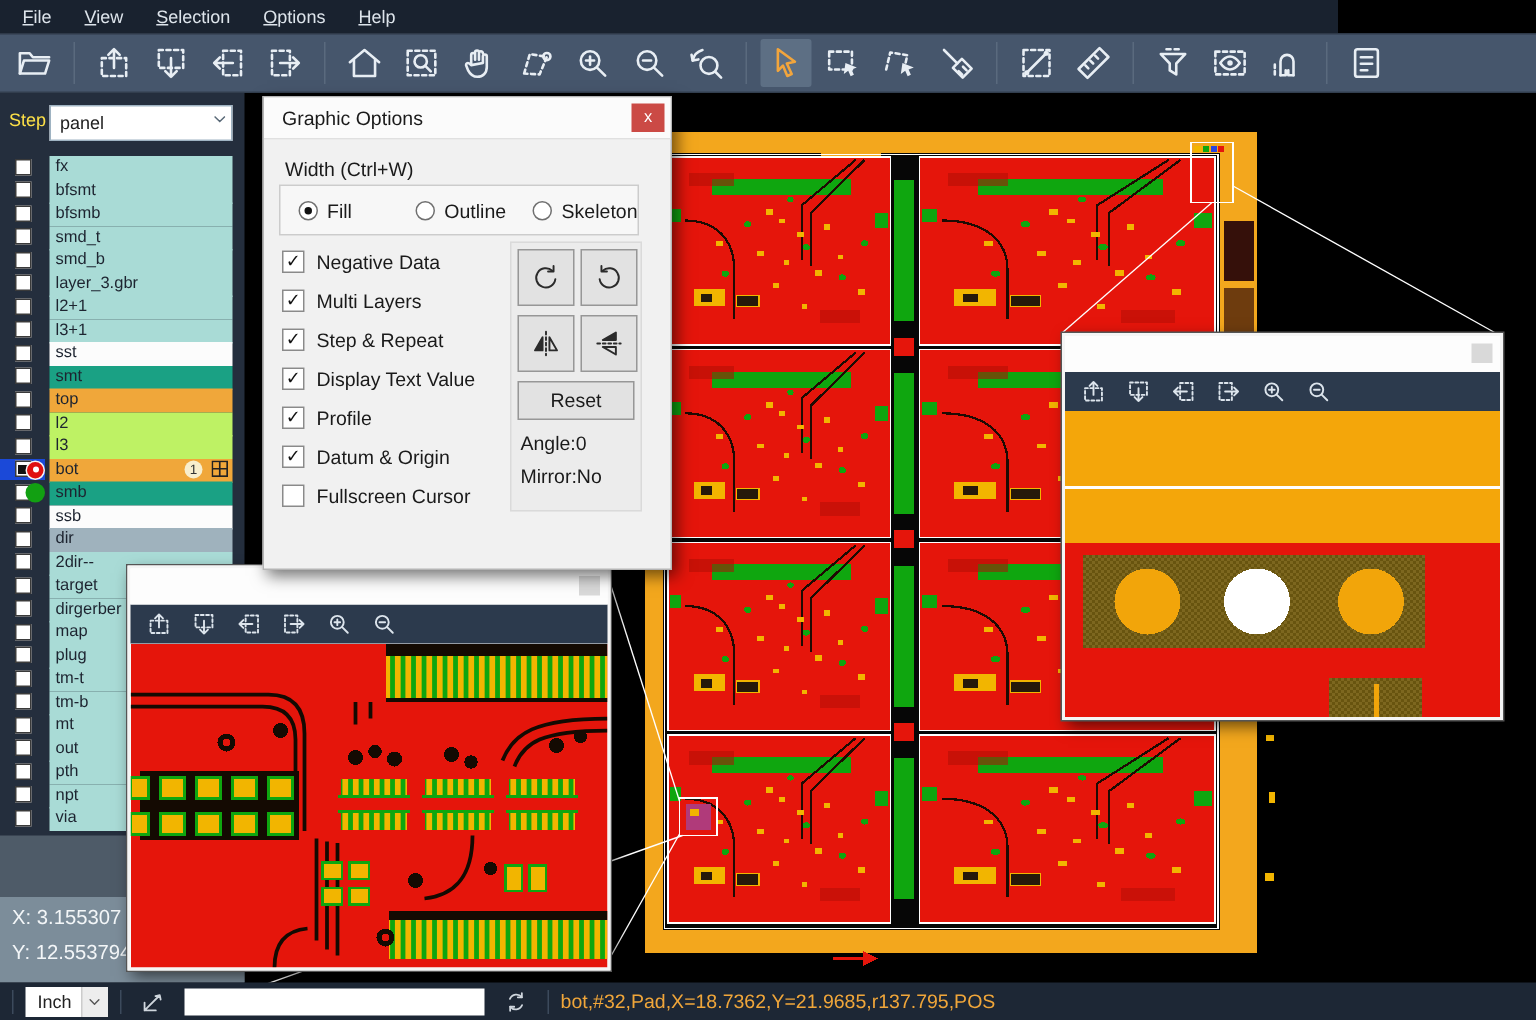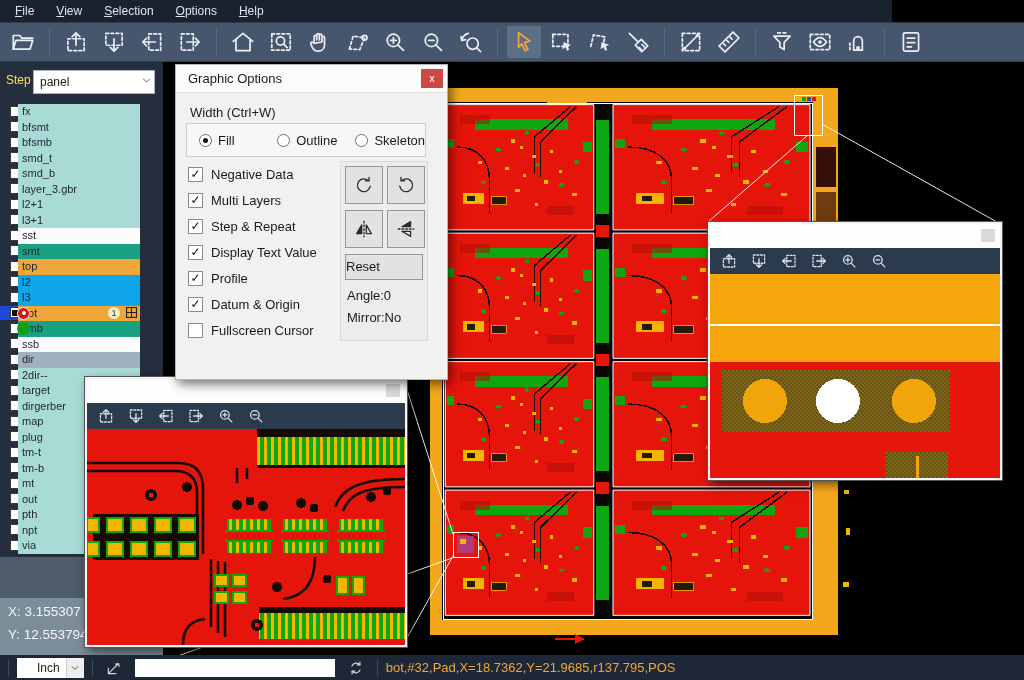--- a/index.html
+++ b/index.html
@@ -27,23 +27,23 @@
 .layer-list{position:absolute;left:0;top:42px;width:163px}
 .layer-row{position:relative;height:15.5px}
 .layer-check{position:absolute;left:0;top:0;width:30px;height:14.5px;display:flex;align-items:center;justify-content:center}
 .layer-check.sel{background:#1b49d8}
 .cb{width:11px;height:11px;background:#fff;border:1px solid #3a3a3a}
 .cb.on::after{content:"";display:block;width:6px;height:6px;background:#111;margin:1.5px auto}
 .ind{position:absolute;left:17px;top:1px;width:13px;height:13px;border-radius:50%;z-index:2}
 .ind-red{background:#e01010;border:1px solid #f5f5f5}
 .ind-red::after{content:"";position:absolute;left:3.5px;top:3.5px;width:4px;height:4px;border-radius:50%;background:#fff}
 .ind-green{background:#12a012}
-.layer-cell{position:absolute;left:18px;top:0;width:122px;height:16px;font-size:11px;line-height:14px;color:#1d2430;padding-left:4px;white-space:nowrap;overflow:hidden}
+.layer-cell{position:absolute;left:33px;top:0;width:122px;height:16px;font-size:11px;line-height:14px;color:#1d2430;padding-left:4px;white-space:nowrap;overflow:hidden}
 .c-teal{background:#a9dbd6}.c-white{background:#fcfcfc}.c-green{background:#1aa184}
-.c-amber{background:#f0a73a}.c-gold{background:#0ea5e9}.c-gray{background:#9fb2bd}
+.c-amber{background:#f0a73a}.c-gold{background:#bef264}.c-gray{background:#9fb2bd}
 .badge{position:absolute;right:20px;top:1px;width:12px;height:12px;border-radius:50%;background:#f8eecd;color:#333;font-size:9px;line-height:12px;text-align:center}
 .gridic{position:absolute;right:3px;top:1.5px;width:11px;height:11px}
 .sidebar-bottom{position:absolute;left:0;top:495px;width:163px;height:98px;background:#4e5b68}
 .coord-panel{position:absolute;left:0;top:536px;width:163px;height:57px;background:#7c8d9a;color:#f3f6f8;font-size:13.5px}
 .coord-x{position:absolute;left:8px;top:6px}
 .coord-y{position:absolute;left:8px;top:29px}
 
 
 .canvas-wrap{position:absolute;left:163px;top:62px;width:861px;height:593px;background:#000;z-index:1}
 
@@ -55,38 +55,38 @@
 .radio-box{position:absolute;left:10px;top:58px;width:240px;height:34px;background:#f7f7f7;border:1px solid #ccc;display:flex;align-items:center}
 .radio-item{display:flex;align-items:center;gap:6px;margin-left:12px;flex:1}
 .radio{width:13px;height:13px;border:1px solid #707070;border-radius:50%;background:#fff;position:relative;flex:0 0 auto}
 .radio.on::after{content:"";position:absolute;left:3px;top:3px;width:5px;height:5px;border-radius:50%;background:#111}
 .chk-list{position:absolute;left:12px;top:96px;width:150px}
 .dchk{display:flex;align-items:center;gap:8px;height:26px}
 .dchk .box{width:15px;height:15px;background:#fff;border:1px solid #8a8a8a;font-size:12px;line-height:13px;text-align:center;color:#111;flex:0 0 auto}
 .right-panel{position:absolute;left:164px;top:96px;width:88px;height:180px;background:#ececec;border:1px solid #dadada}
 .gbtn{position:absolute;width:38px;height:38px;background:#e2e2e2;border:1px solid #979797;display:flex;align-items:center;justify-content:center;color:#2b2b2b}
 .gbtn .ic{width:22px;height:22px;stroke-width:1.4}
-.reset-btn{position:absolute;left:4px;top:92px;width:78px;height:26px;background:#e2e2e2;border:1px solid #979797;line-height:24px}
+.reset-btn{position:absolute;left:4px;top:92px;width:78px;height:26px;background:#e2e2e2;border:1px solid #979797;text-align:center;line-height:24px}
 .angle-text{position:absolute;left:6px;top:126px}
 .mirror-text{position:absolute;left:6px;top:148px}
 .close-btn{position:absolute;left:10px;top:282px;width:240px;height:26px;background:#e6e6e6;border:1px solid #979797;text-align:center;line-height:24px}
 
 
 .zwin{position:absolute;background:#fff;border:2px solid #f5f5f5;box-shadow:0 0 0 1px #555,3px 4px 10px rgba(0,0,0,.6);z-index:20}
 .zwin-title{position:relative;height:24px;background:#fdfdfd}
 .zwin-btn{position:absolute;right:5px;top:5px;width:14px;height:13px;background:#d9d9d9}
 .zwin-tools{height:26px;background:#2c3a4d;display:flex;align-items:center;gap:12px;padding-left:10px;color:#dce4ec}
 .zbtn{display:flex;align-items:center;justify-content:center}
 .zbtn .ic{width:18px;height:18px;stroke-width:1.7}
 .zwin-body{position:relative;overflow:hidden;font-size:0}
 
 
 .statusbar{position:absolute;left:0;top:655px;width:1024px;height:25px;background:#1d2735;display:flex;align-items:center;z-index:30;color:#cfd6dd}
 .sdiv{width:1px;height:16px;background:#3c4a5c;margin:0 8px;flex:0 0 auto}
-.unit-combo{height:20px;background:#fff;display:flex;align-items:center;padding-left:20px;color:#222;font-size:12px}
+.unit-combo{height:20px;background:#fff;display:flex;align-items:center;padding-left:8px;color:#222;font-size:12px}
 .combo-arrow{width:18px;height:20px;display:flex;align-items:center;justify-content:center;background:#ededed;border-left:1px solid #ccc;margin-left:6px;color:#555}
 .combo-arrow .ic{width:14px;height:14px}
 .sicon{display:flex;align-items:center;justify-content:center;margin:0 4px}
 .sicon .ic{width:18px;height:18px}
 .cmd-input{width:200px;height:18px;border:none;background:#fff;margin:0 8px;font-size:12px;padding:0 4px}
 .status-msg{color:#f0a63a;font-size:13px;white-space:nowrap}
 </style>
 </head>
 <body>
 

